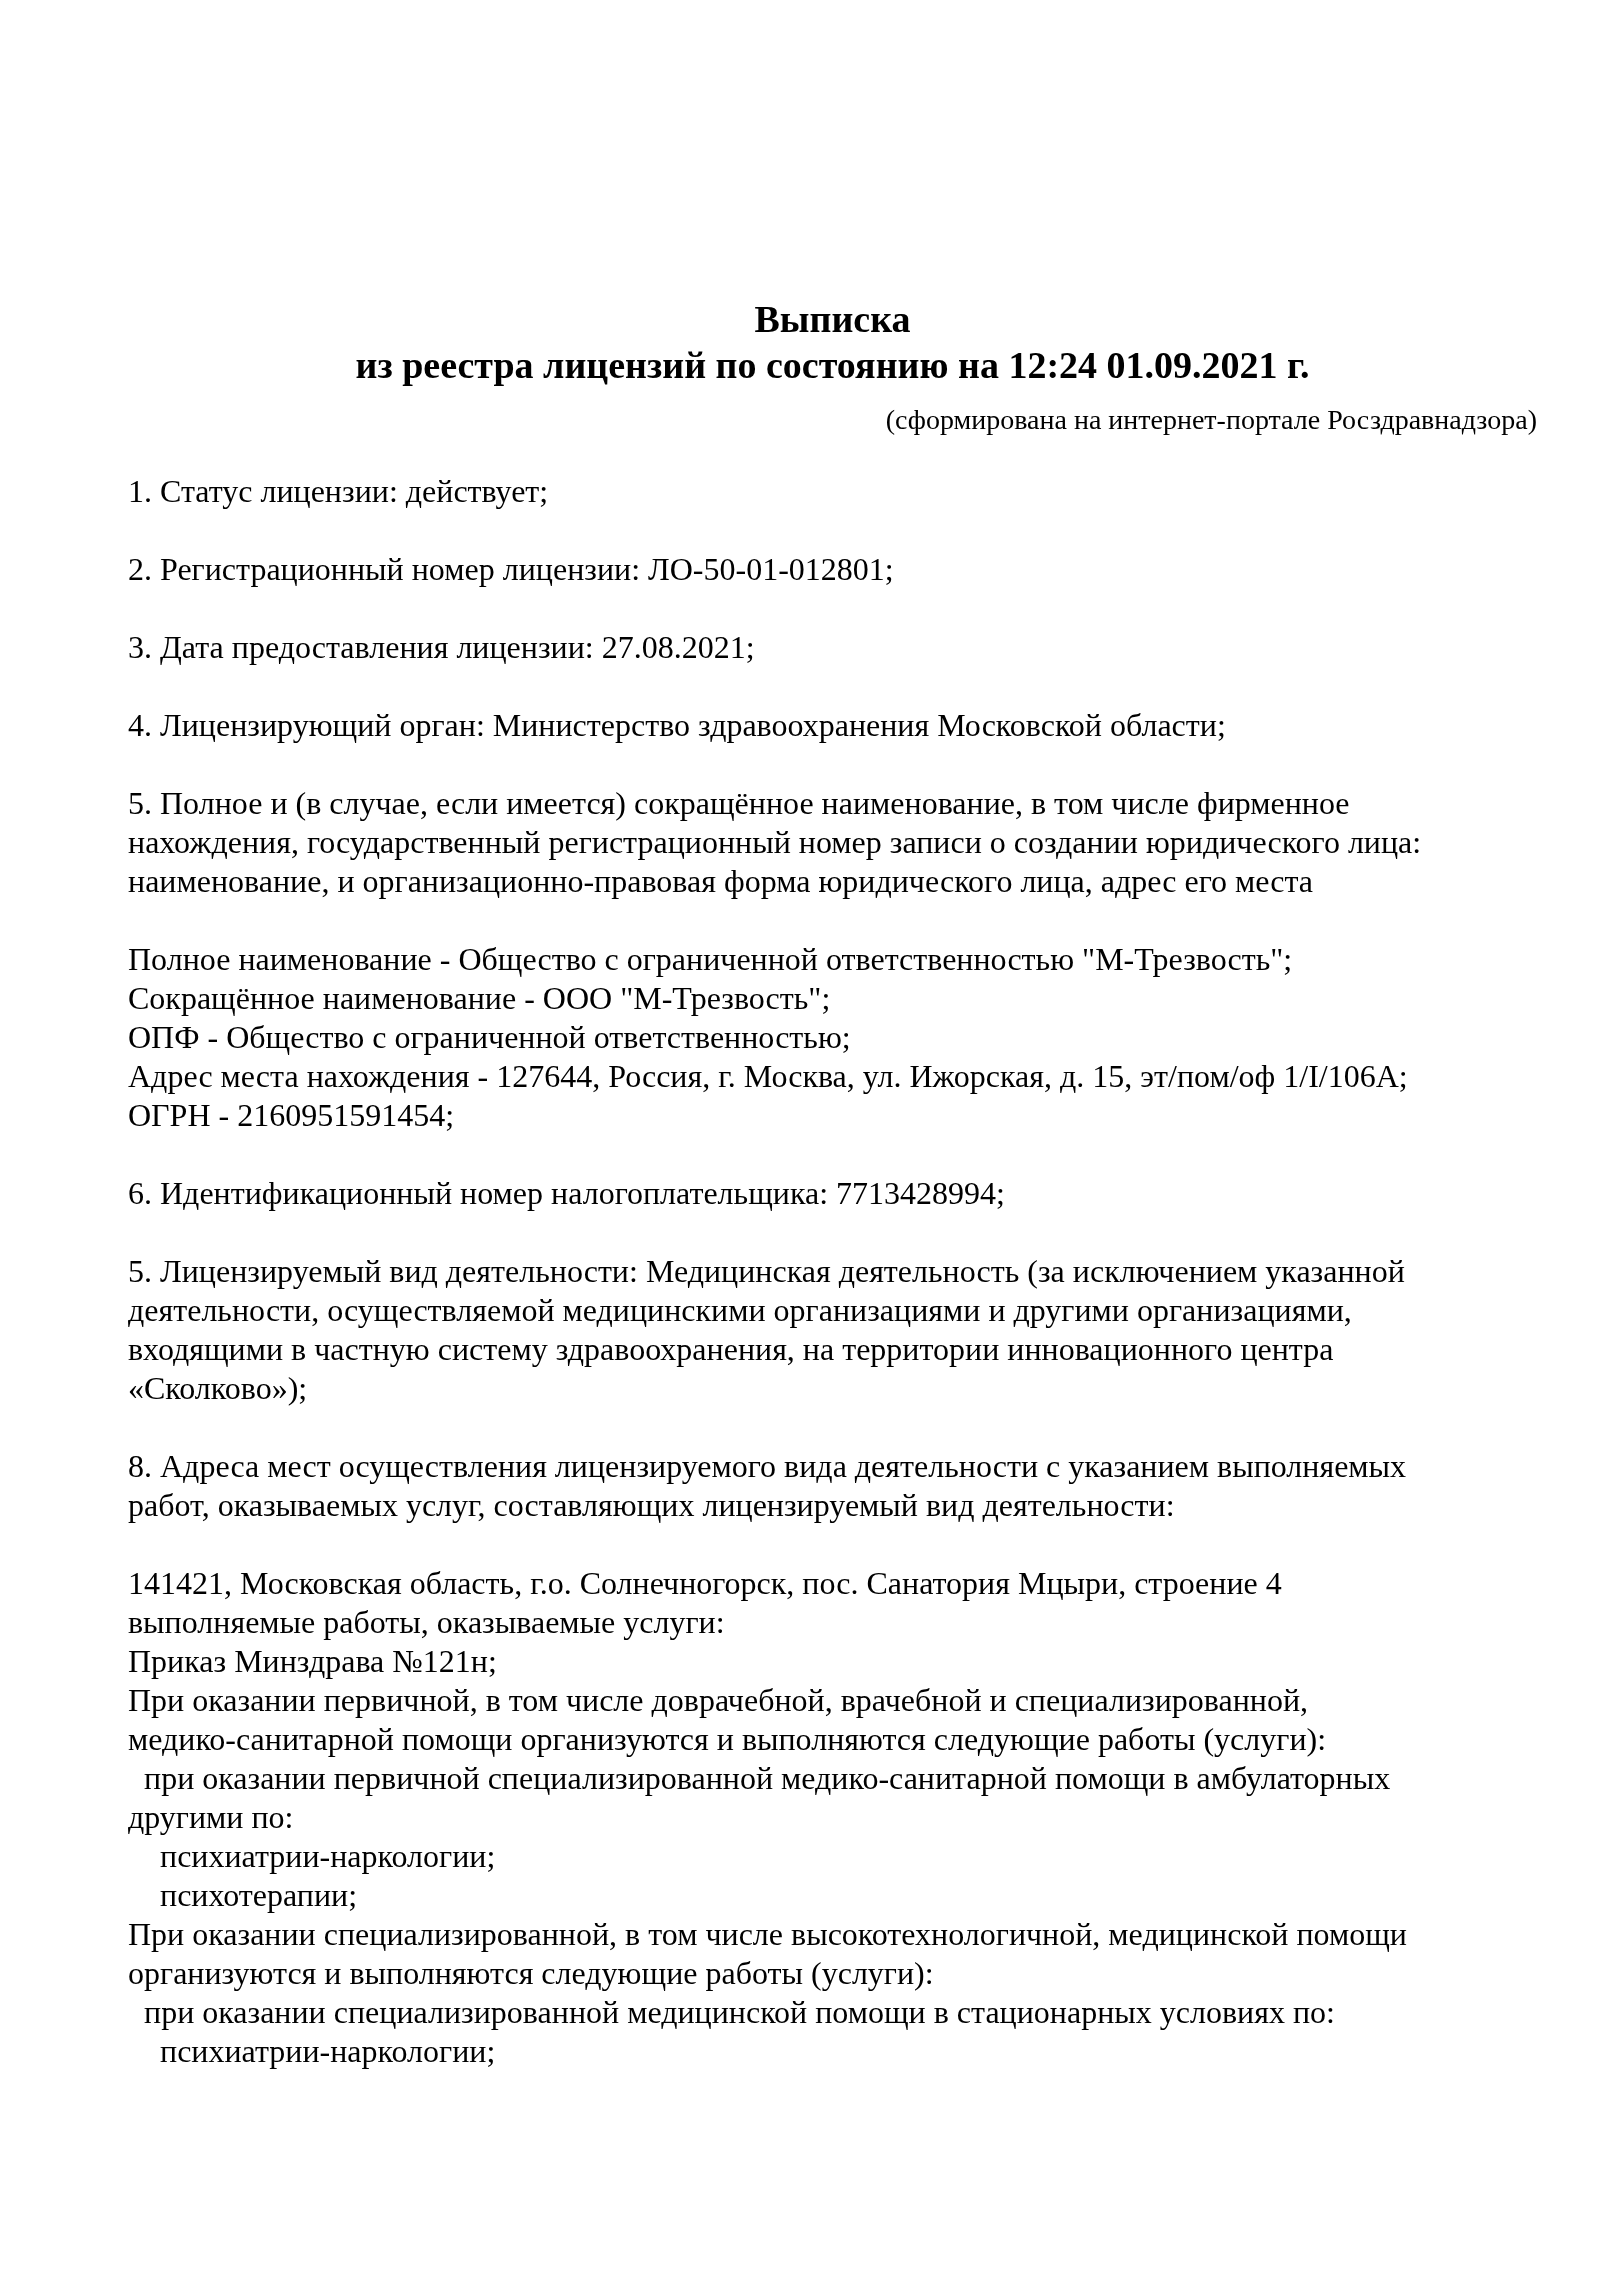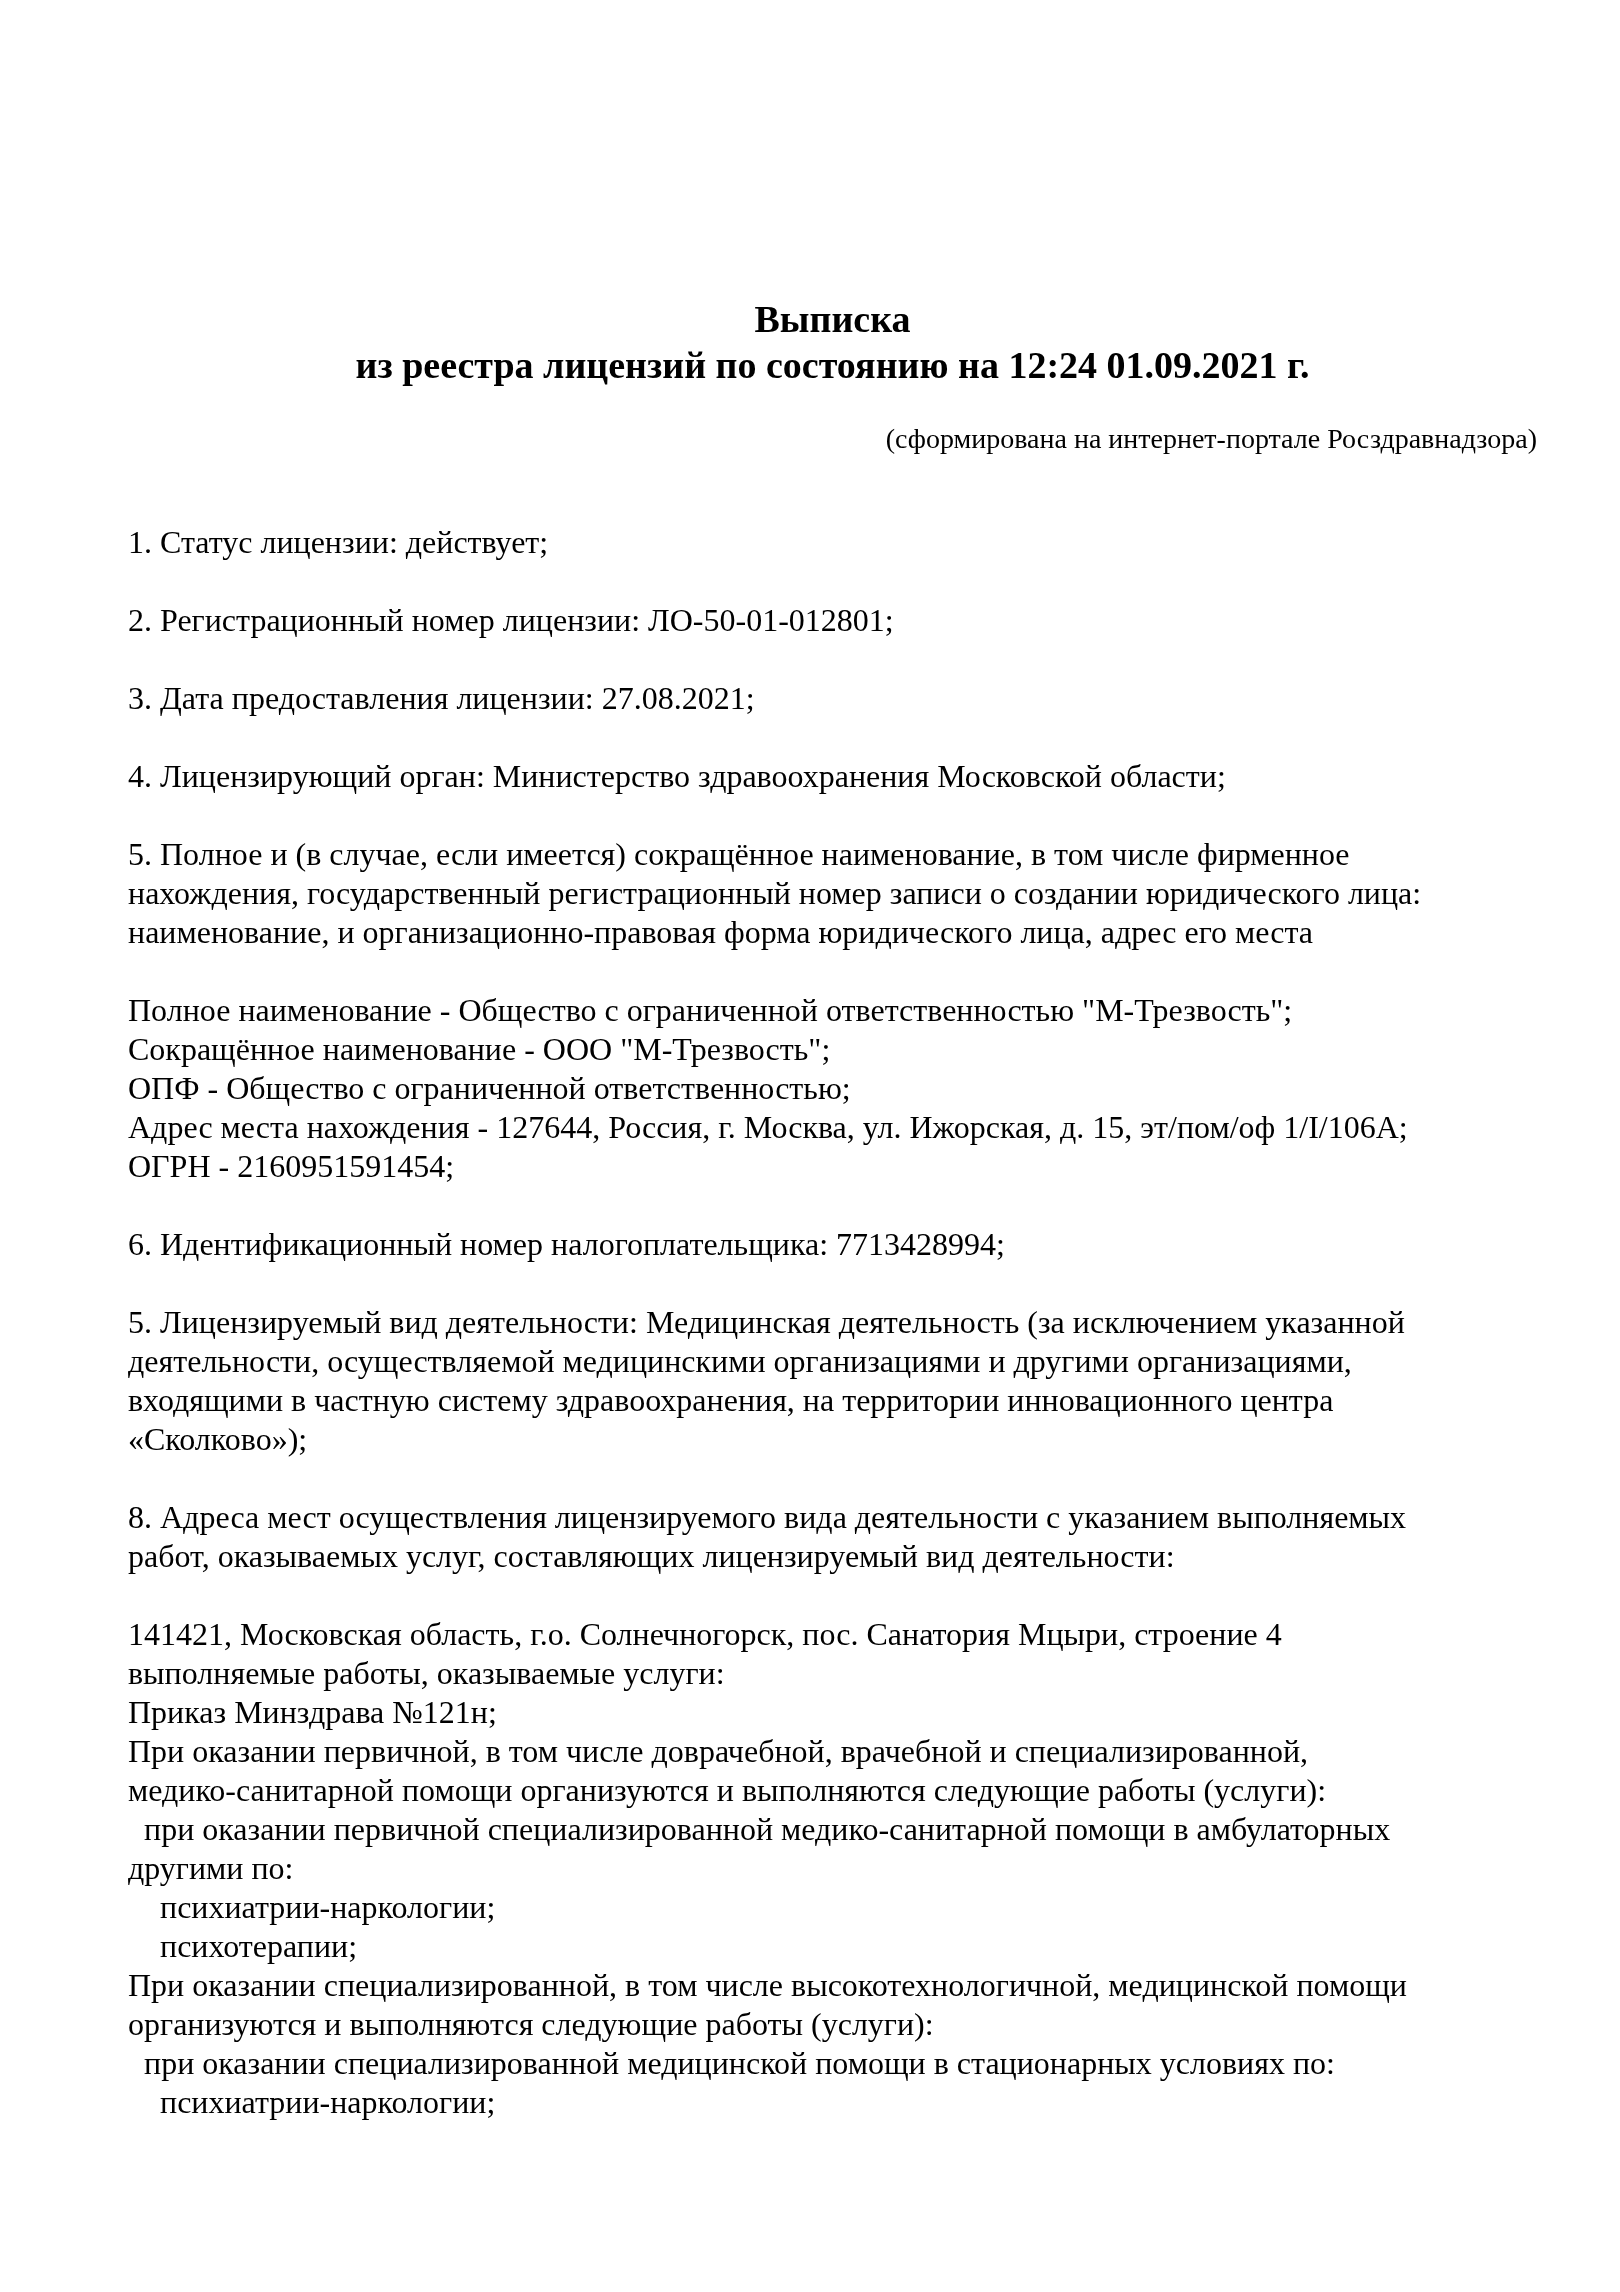--- a/index.html
+++ b/index.html
@@ -18,27 +18,27 @@
     overflow:hidden;
   }
   .title-block{
     margin-top:296px;
     text-align:center;
     font-weight:bold;
     font-size:38px;
     line-height:46px;
   }
   .subtitle{
-    margin-top:33px;
+    margin-top:14px;
     text-align:right;
     font-size:28px;
     line-height:36px;
   }
   .doc-body{
-    margin-top:66px;
+    margin-top:34px;
   }
   .para{
     margin:0 0 39px 0;
   }
   .line{
     white-space:pre;
   }
 </style>
 </head>
 <body>

